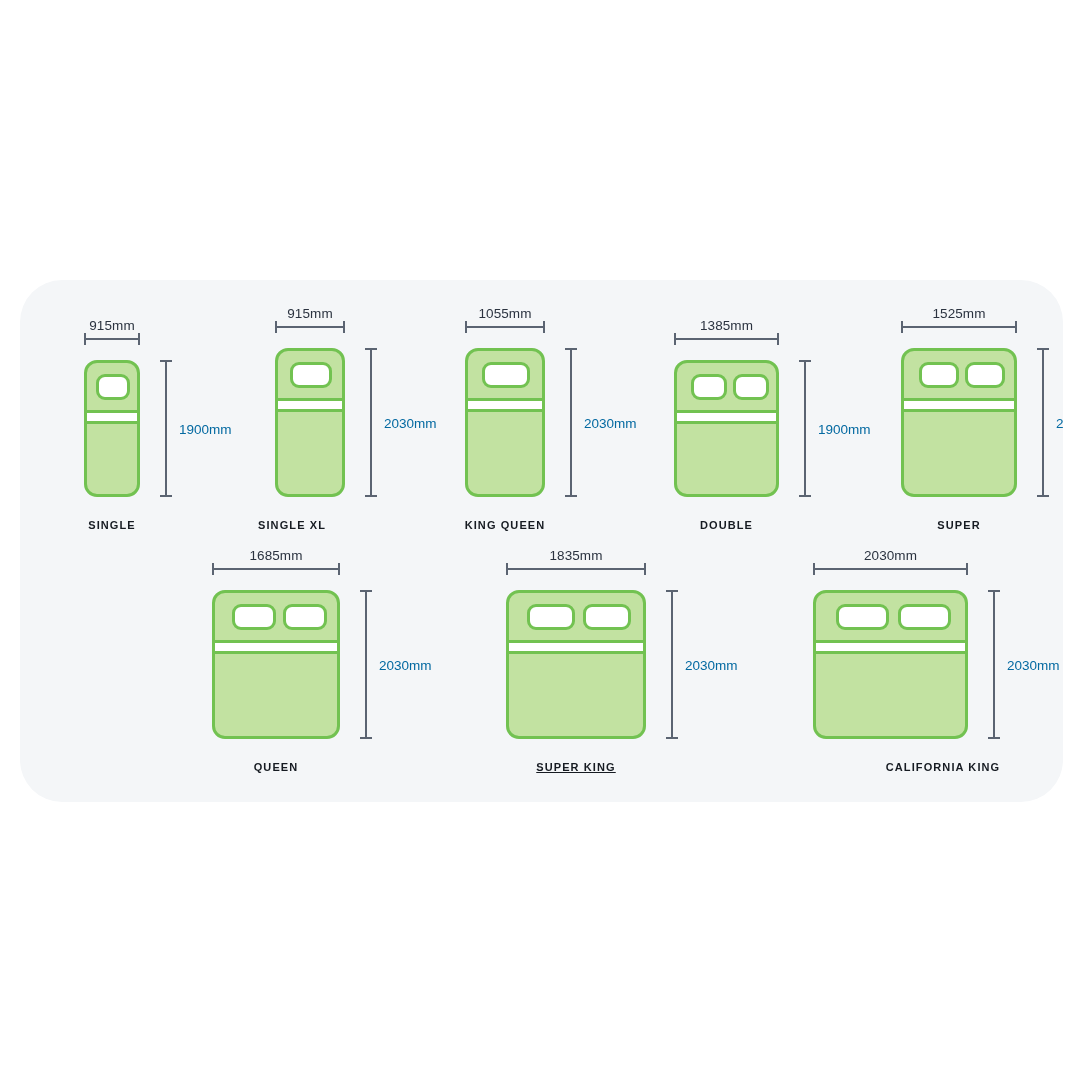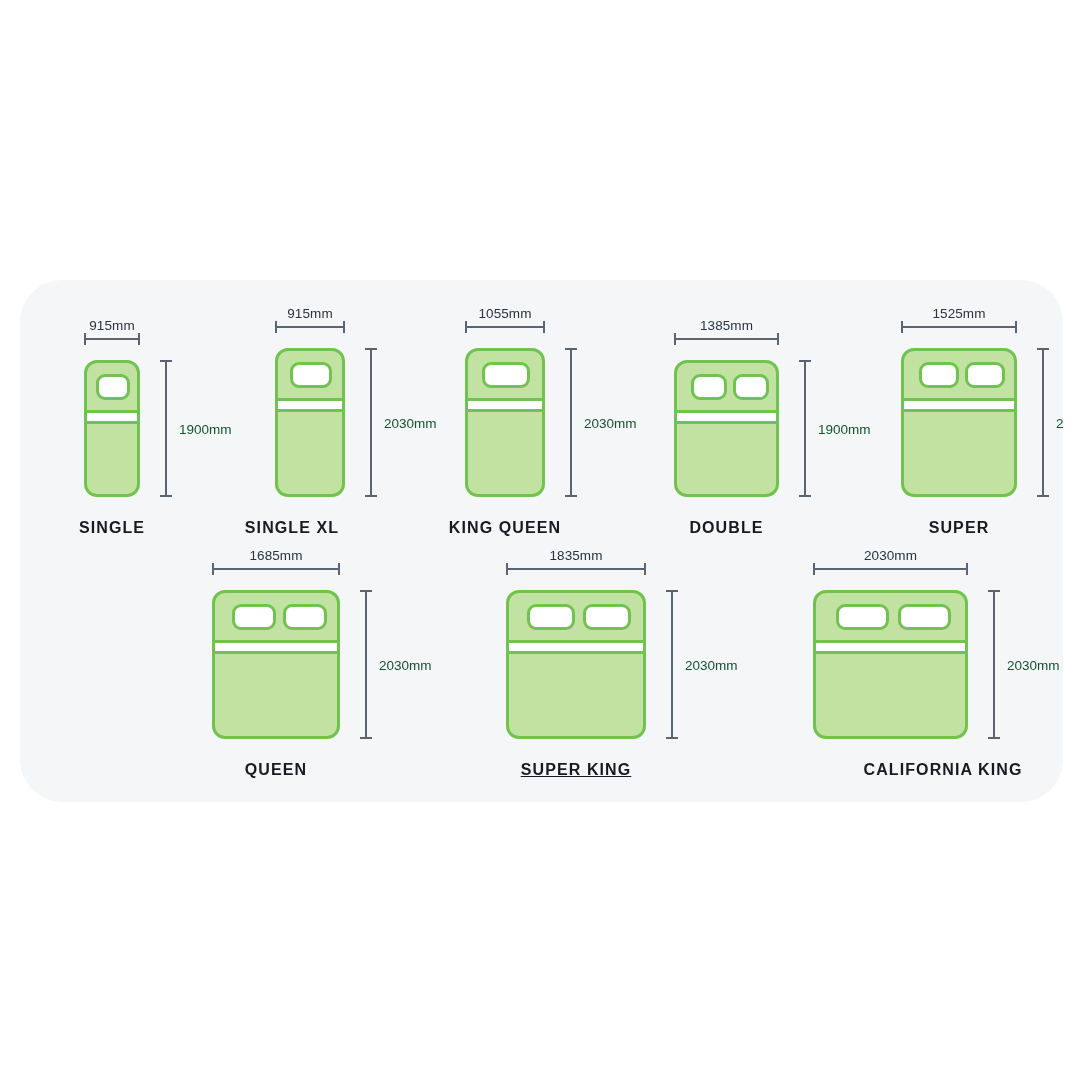--- a/index.html
+++ b/index.html
@@ -48,21 +48,21 @@
     position:absolute; top:0; bottom:0; left:0;
     width:2px; background:#5b6472;
   }
   .dim-side .cap{
     position:absolute; left:-5px; height:2px; width:12px; background:#5b6472;
   }
   .dim-side .cap.t{ top:0; }
   .dim-side .cap.b{ bottom:0; }
   .dim-side .dim-label{
     position:absolute; left:14px; top:50%; transform:translateY(-50%);
-    font-size:13.5px; color:#14532d; white-space:nowrap;
+    font-size:13.5px; color:#0369a1; white-space:nowrap;
   }
 
   
   .bed{
     position:absolute;
     background:#c2e2a1;
     border:3px solid #72c251;
     border-radius:13px;
     box-sizing:border-box;
     overflow:hidden;
@@ -80,21 +80,21 @@
   }
   .sheet-band{
     position:absolute; left:0; right:0;
     background:#ffffff;
   }
 
   
   .bed-name{
     position:absolute;
     left:50%; transform:translateX(-50%);
-    font-size:16px; font-weight:bold; color:#161b22;
+    font-size:11px; font-weight:bold; color:#161b22;
     letter-spacing:1.1px; white-space:nowrap;
   }
 </style>
 </head>
 <body>
 
 <div id="chart-card">
   <div id="beds-layer">
       <div class="bed-cell" style="left: 0px; top: 0px;">
         <div class="dim-top" style="left: 64px; width: 56px; top: 58px;">

